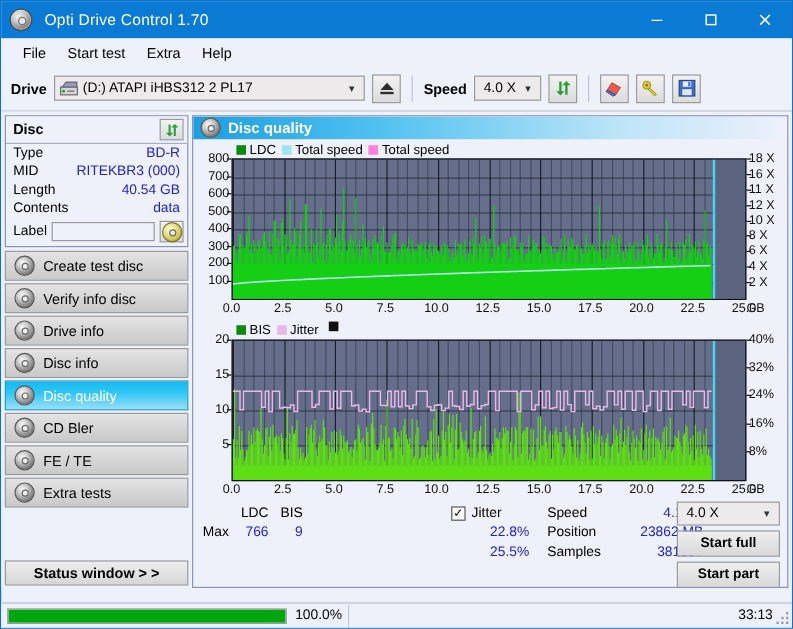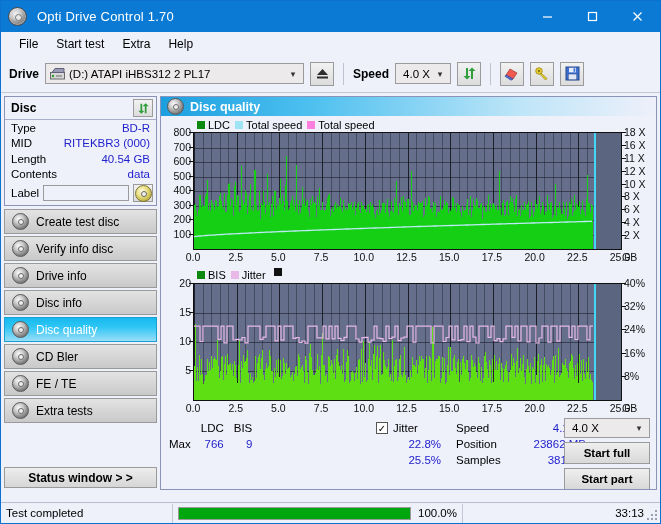--- a/index.html
+++ b/index.html
@@ -1526,21 +1526,20 @@
           </div>
           <div class="gbtn">Start full</div>
           <div class="gbtn">Start part</div>
         </div>
       </div>
 
     </div>
   </div>
 
   <div class="statusbar">
-    <div class="sb-cell" id="sb-msg">Test completed</div>
     <div class="sb-cell" id="sb-prog">
       <span class="pbar">
           <i id="pbfill" style="width: 100%;"></i>
         </span>
       <span class="pbpct">100.0%</span>
     </div>
     <div class="sb-cell" id="sb-time">33:13</div>
     <div class="grip">
       <i style="left:8px;top:8px"></i>
         <i style="left:4px;top:8px"></i>

